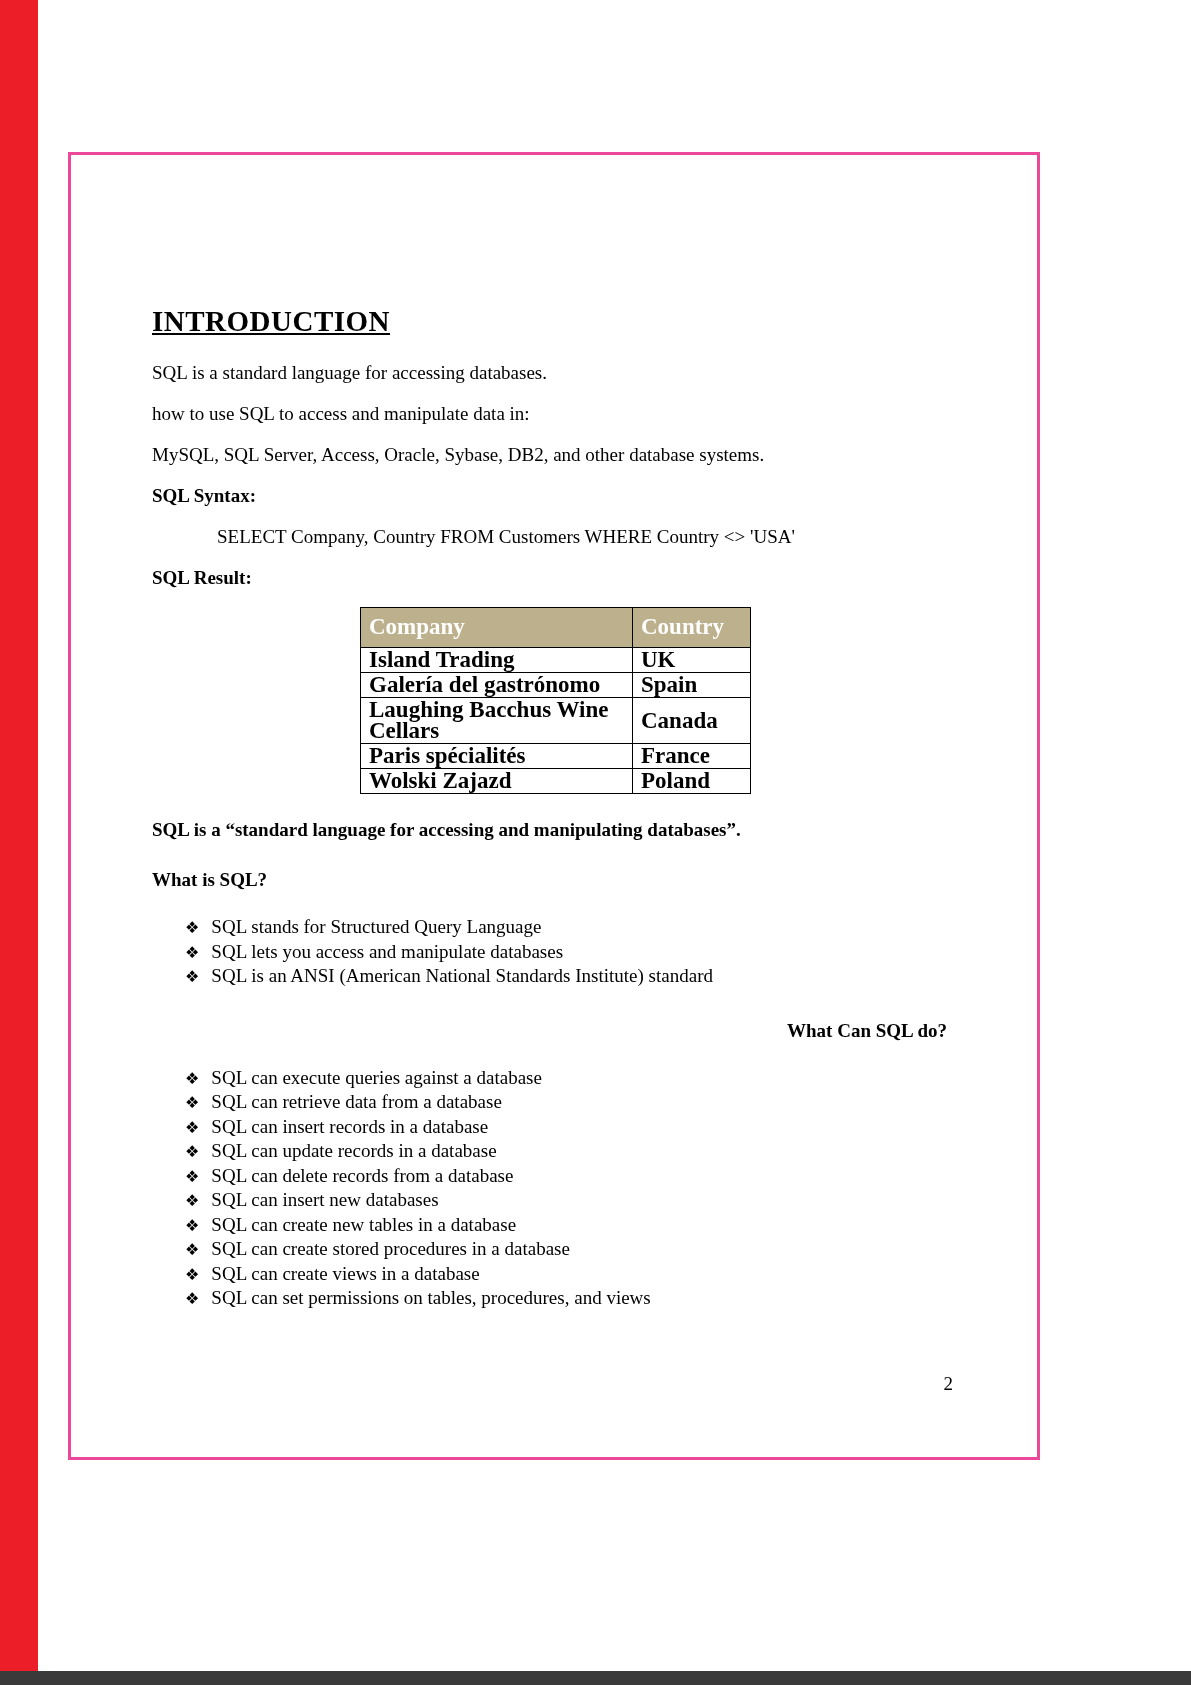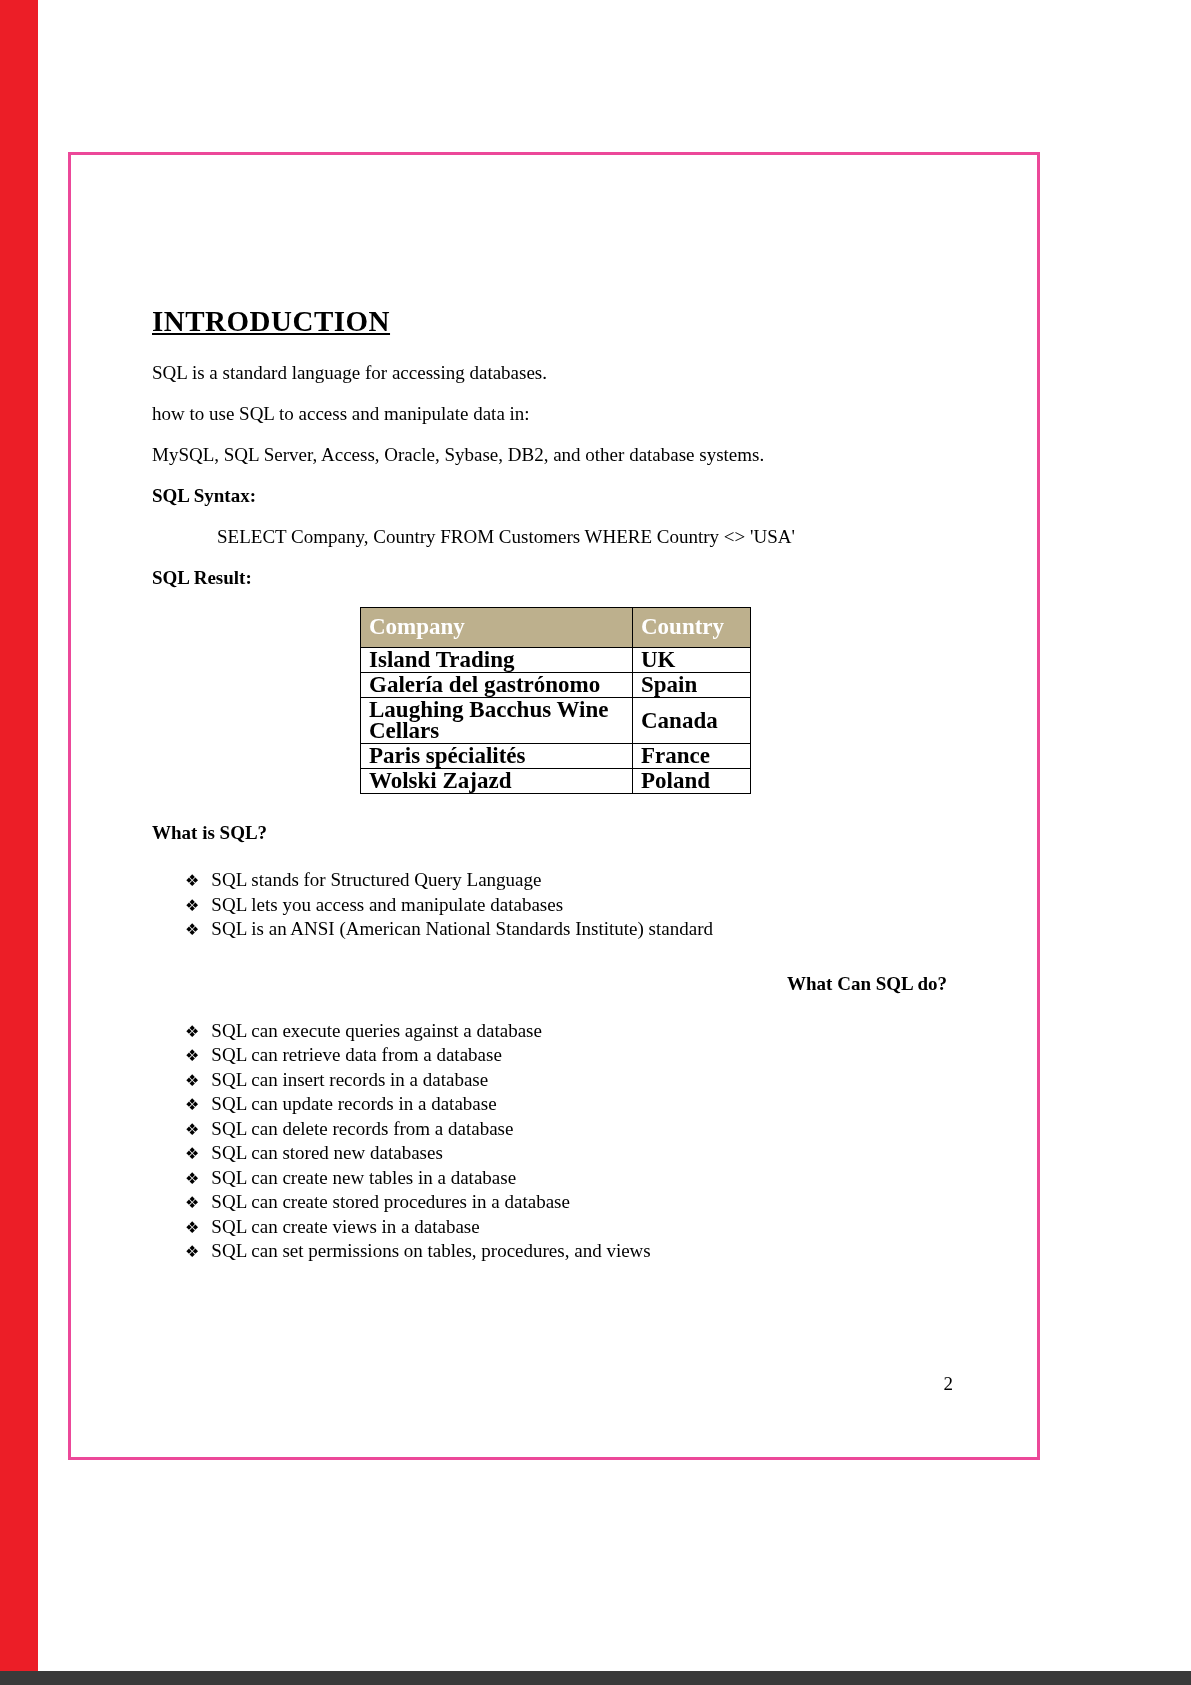--- a/index.html
+++ b/index.html
@@ -153,20 +153,21 @@
             <td>Paris spécialités</td>
             <td>France</td>
           </tr>
           <tr>
             <td>Wolski Zajazd</td>
             <td>Poland</td>
           </tr>
         </tbody>
       </table>
 
+      <p class="statement">SQL is a “standard language for accessing and manipulating databases”.</p>
 
       <h2 class="sub-heading">What is SQL?</h2>
       <ul class="bullets">
         <li>
             <span class="blt">❖</span>
             <span>SQL stands for Structured Query Language</span>
           </li>
         <li>
             <span class="blt">❖</span>
             <span>SQL lets you access and manipulate databases</span>
@@ -194,21 +195,21 @@
         <li>
             <span class="blt">❖</span>
             <span>SQL can update records in a database</span>
           </li>
         <li>
             <span class="blt">❖</span>
             <span>SQL can delete records from a database</span>
           </li>
         <li>
             <span class="blt">❖</span>
-            <span>SQL can stored new databases</span>
+            <span>SQL can insert new databases</span>
           </li>
         <li>
             <span class="blt">❖</span>
             <span>SQL can create new tables in a database</span>
           </li>
         <li>
             <span class="blt">❖</span>
             <span>SQL can create stored procedures in a database</span>
           </li>
         <li>

